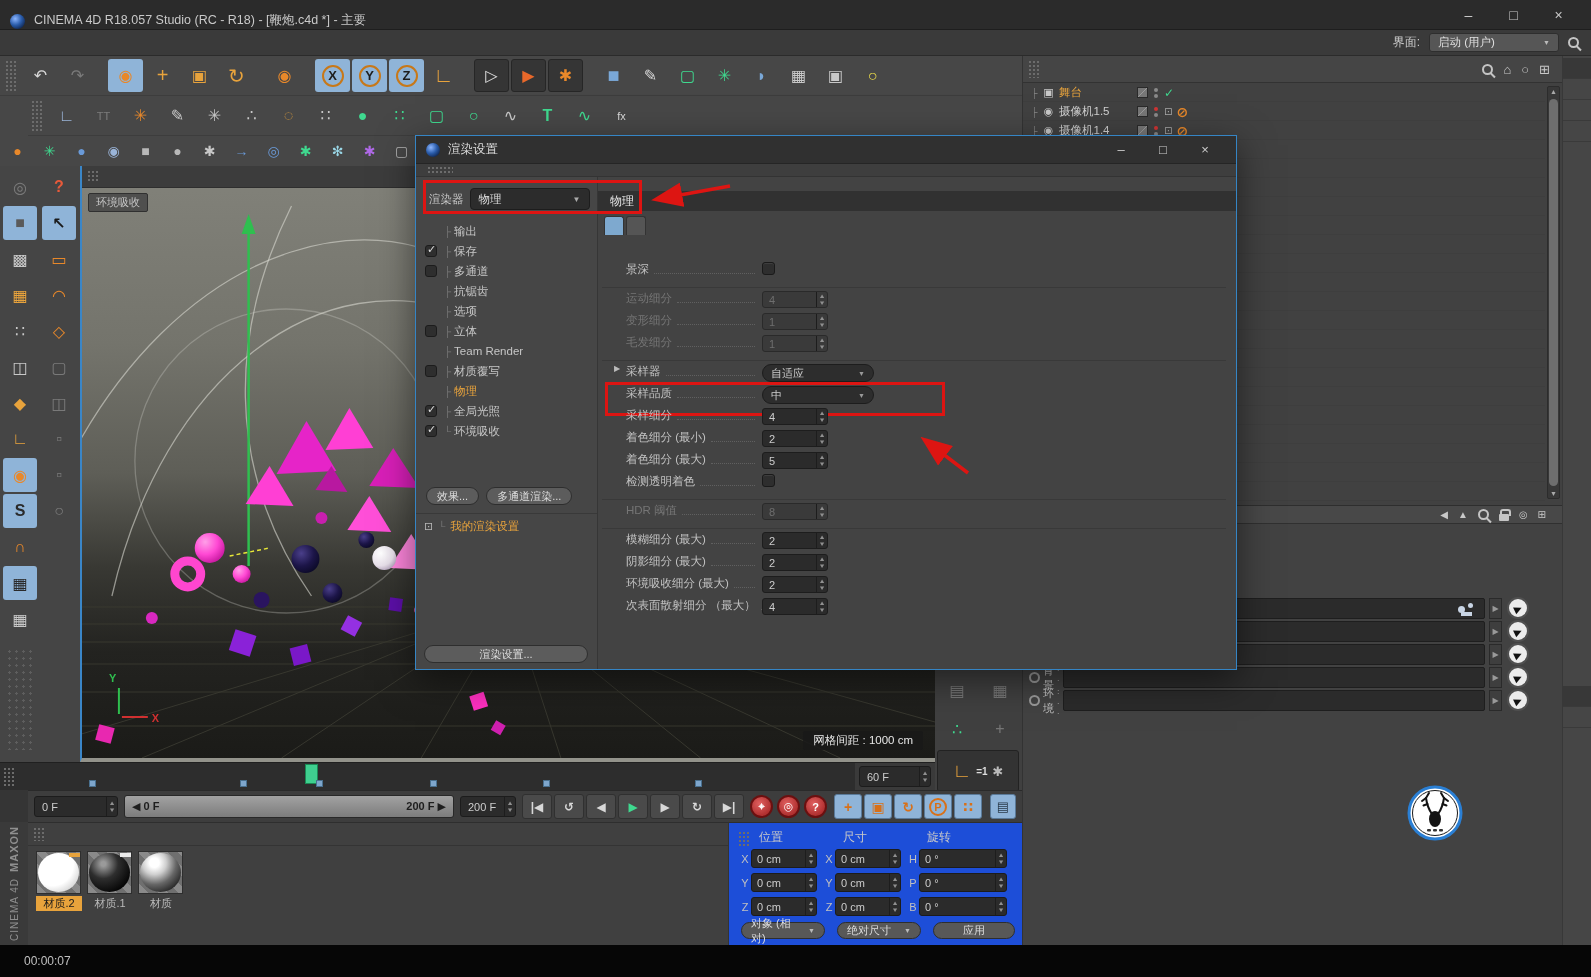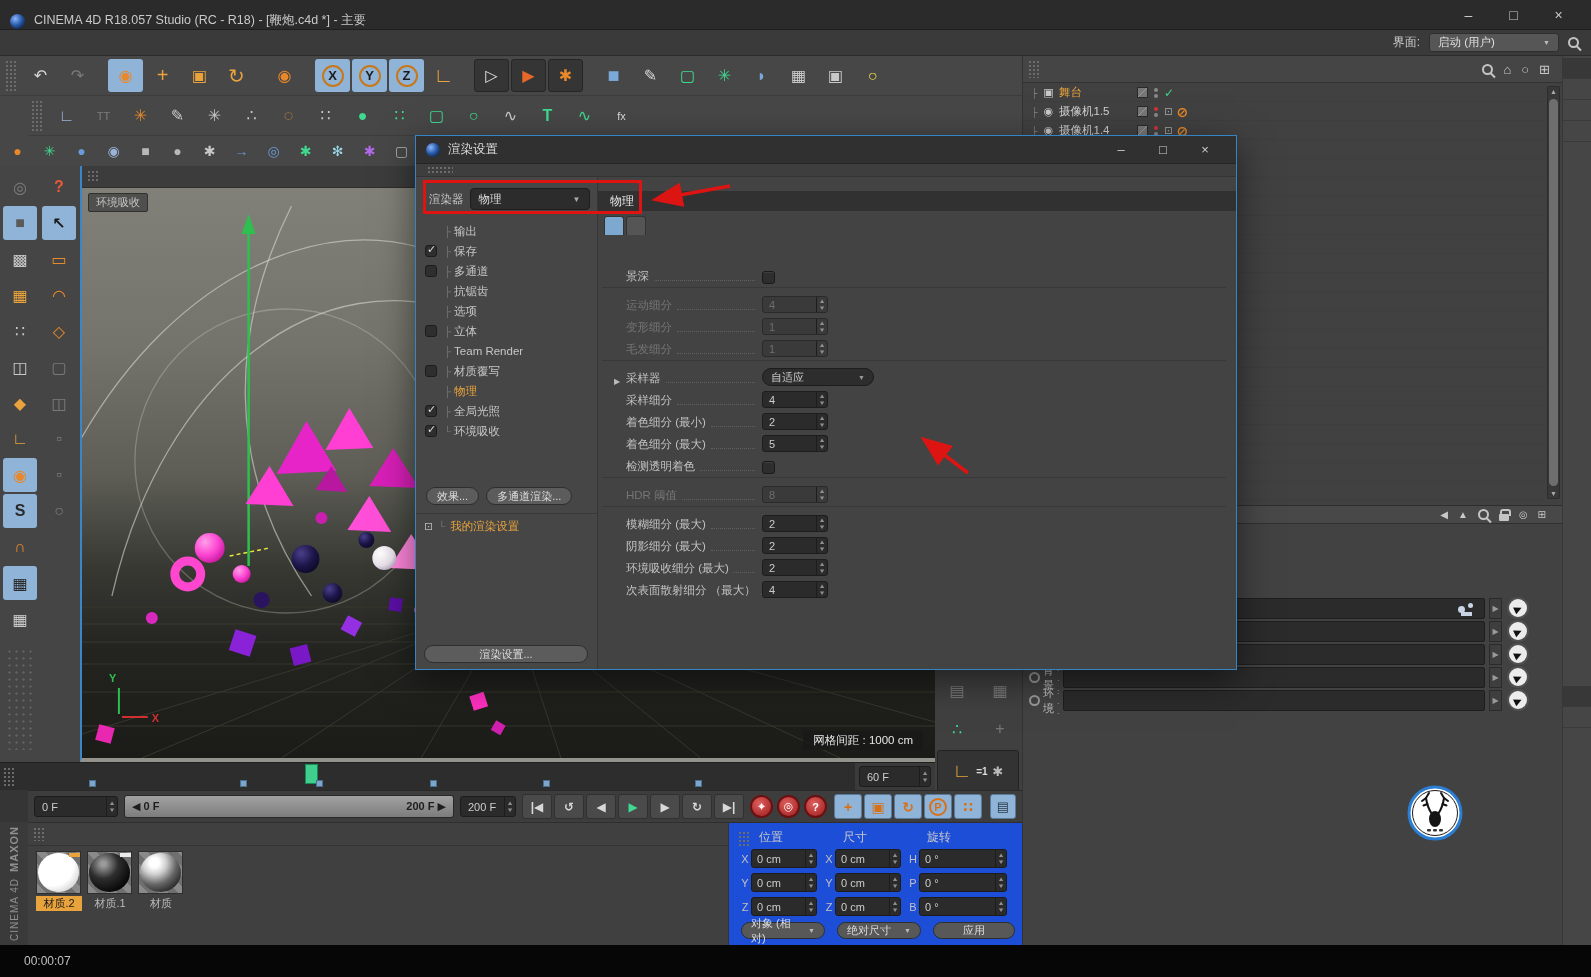--- a/index.html
+++ b/index.html
@@ -219,21 +219,21 @@
 #presetRow .pico{color:#b8b8b8;font-size:11px}
 #presetRow .tree{color:#7a7a7a;font-size:10px}
 #presetRow .plab{color:#e8a33c}
 #dlgBottomBtn{position:absolute;left:8px;bottom:6px;width:164px}
 #prHeader{position:absolute;left:182px;top:55px;right:0;height:20px;background:#313131;display:flex;align-items:center;padding-left:12px;font-size:12px;color:#e6e6e6}
 #prTabs{position:absolute;left:188px;top:80px;display:flex}
 .dtab{height:19px;padding:0 9px;font-size:11.5px;display:flex;align-items:center;background:#555;color:#c8c8c8;border:1px solid #333;border-bottom:none;border-radius:3px 3px 0 0;margin-right:2px}
 .dtab.sel{background:#7ea9cf;color:#16222e;font-weight:bold}
 #prSection{position:absolute;left:186px;top:104px;right:10px;height:18px;background:#383838;display:flex;align-items:center;padding-left:12px;font-size:11.5px;color:#dadada}
 #prRows{position:absolute;left:186px;top:126px;right:10px}
-.prow{height:22px;display:flex;align-items:flex-end;position:relative;padding-left:12px;font-size:11.5px;color:#c2c2c2}
+.prow{height:22px;display:flex;align-items:flex-start;position:relative;padding-left:12px;font-size:11.5px;color:#c2c2c2}
 .prow .pre{width:12px;font-size:8px;color:#bbb;visibility:hidden;flex:0 0 auto}
 .prow.arrow .pre{visibility:visible}
 .labarea{display:flex;width:134px;min-width:134px;align-items:center}
 .plabel{white-space:nowrap}
 .dots{flex:1;margin:0 5px;border-bottom:1px dotted #606060;height:9px;min-width:4px}
 .prow .cb{display:none;width:13px;height:13px;background:#2e2e2e;border:1px solid #1a1a1a;border-radius:3px;box-shadow:inset 0 1px 0 rgba(255,255,255,.08);margin-left:2px}
 .prow.checkbox .cb{display:block}
 .spin{display:none;width:66px;height:17px;background:#2b2b2b;border:1px solid #1d1d1d;border-radius:3px;align-items:center;margin-left:2px}
 .prow.spinner .spin{display:flex}
 .spin .v{flex:1;padding-left:6px;font-size:11px;color:#ccc;white-space:nowrap}
@@ -1310,20 +1310,32 @@
         <span class="labarea">
           <span class="plabel">采样器</span>
           <span class="dots"></span>
         </span>
 
         <div class="dd">
           <span class="v">自适应</span>
           <span class="arr">▼</span>
         </div>
       </div>
+      <div class="prow redbox dropdown">
+        <span class="pre">▶</span>
+        <span class="labarea">
+          <span class="plabel">采样品质</span>
+          <span class="dots"></span>
+        </span>
+
+        <div class="dd">
+          <span class="v">中</span>
+          <span class="arr">▼</span>
+        </div>
+      </div>
       <div class="prow spinner">
         <span class="pre">▶</span>
         <span class="labarea">
           <span class="plabel">采样细分</span>
           <span class="dots"></span>
         </span>
 
         <div class="spin">
           <span class="v">4</span>
           <span class="st">

